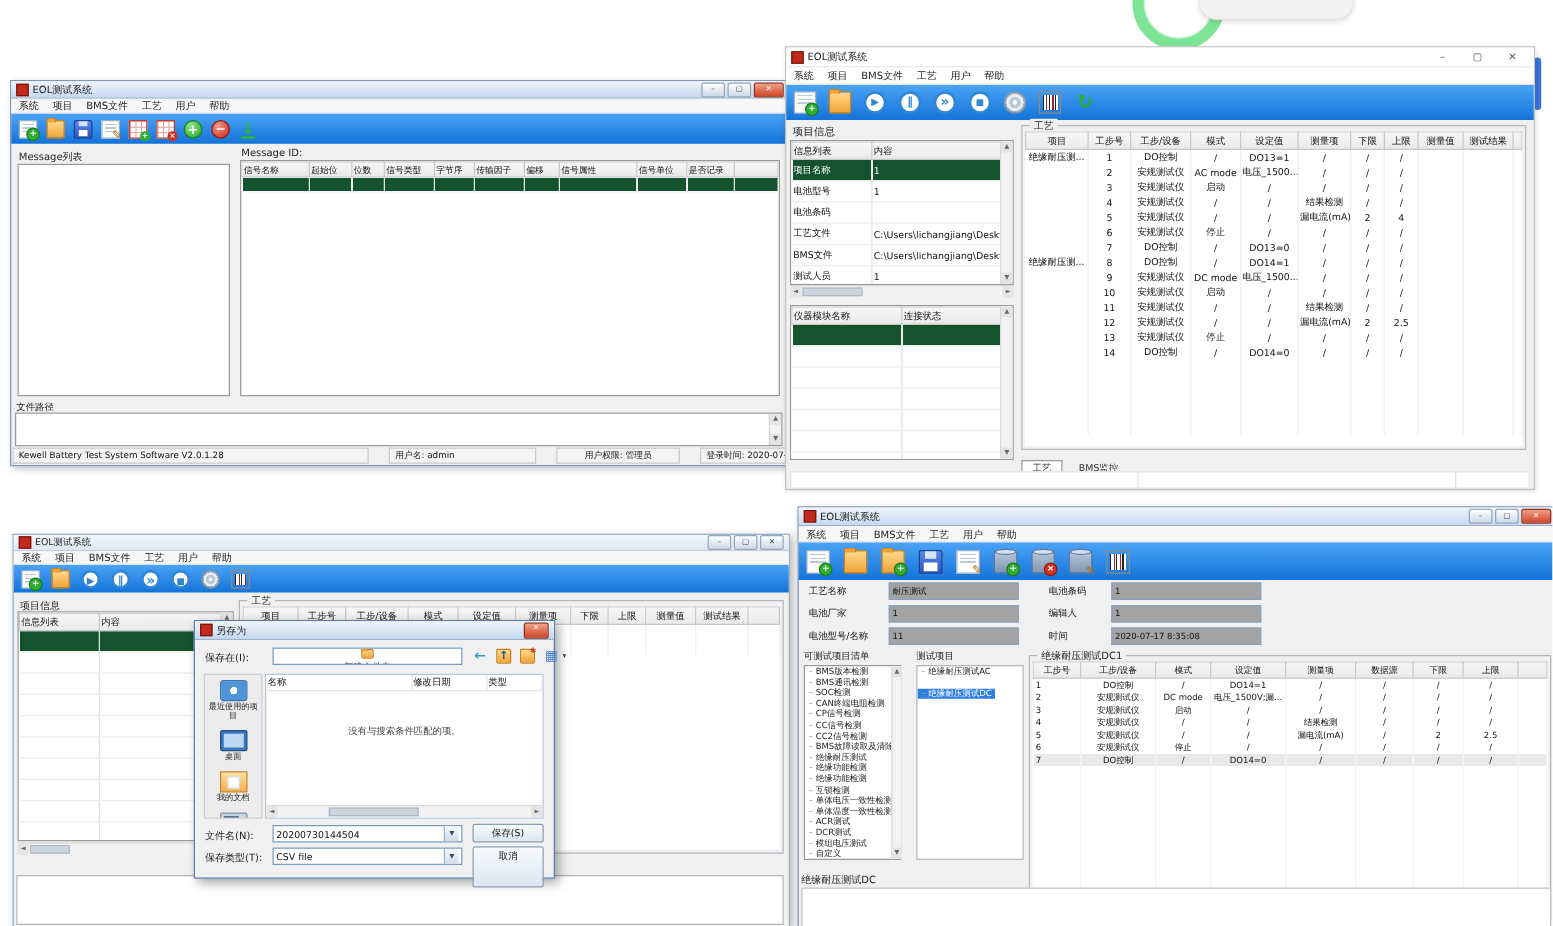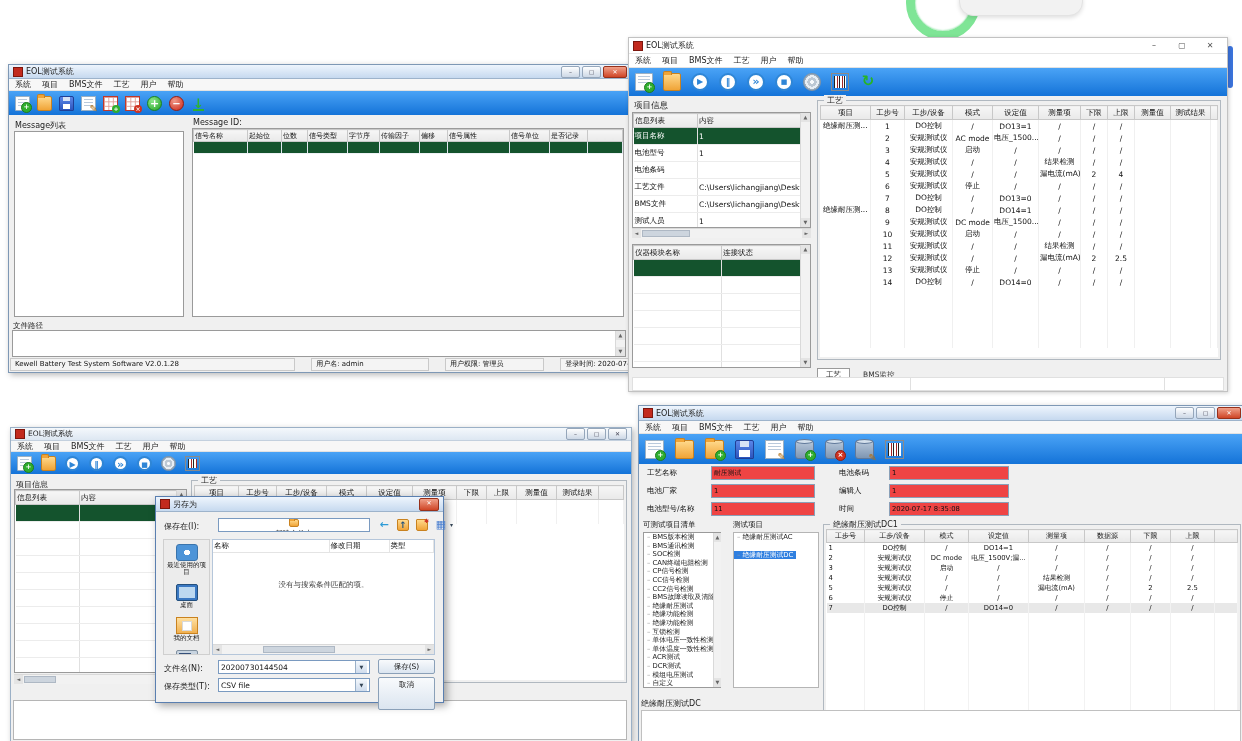--- a/index.html
+++ b/index.html
@@ -146,21 +146,21 @@
   .pi-computer{background:#c8d4e0;border:1px solid #8090a0;border-radius:2px;}
   .pi-computer::before{content:"";position:absolute;left:2px;top:2px;right:6px;bottom:4px;background:#35507a;}
 
   
   .listpane{position:absolute;background:#fff;border:1px solid #9a9a9a;overflow:hidden;box-sizing:border-box;}
   .tree-item{font-size:6.8px;line-height:8.6px;white-space:nowrap;color:#222;padding-left:3px;}
   .tree-item::before{content:"– ";color:#9a9a9a;}
   .tree-item.sel{background:#2f7fe0;color:#fff;display:inline-block;padding-right:3px;}
   .frow{display:flex;align-items:center;height:18px;gap:4px;}
   .flabel{width:var(--lw,48px);font-size:7.5px;flex:none;white-space:nowrap;}
-  .finput{border:1px solid #8aa0b8;background:#ef4444;height:12px;font-size:6.8px;line-height:12px;padding:0 2px;flex:1;
+  .finput{border:1px solid #8aa0b8;background:#a3a3a3;height:12px;font-size:6.8px;line-height:12px;padding:0 2px;flex:1;
           overflow:hidden;white-space:nowrap;}
 
   
   .ring{position:absolute;border-radius:50%;border:9px solid #7fe596;box-shadow:inset 0 0 2px #4ed072;}
   .pill{position:absolute;background:#f2f2f2;border:1px solid #e3e3e3;border-radius:14px;box-shadow:0 2px 4px rgba(0,0,0,.12);}
   .frag-blue{position:absolute;background:#3c74dd;border-radius:3px;}
   .frag-green{position:absolute;background:linear-gradient(#3fe070,#8df0ab);border-radius:3px;}
 </style>
 </head>
 <body>
@@ -255,21 +255,21 @@
     </div>
 
     <div class="plabel" style="left:4px;top:256px;font-size:7.5px;">文件路径</div>
     <div class="tbox" style="left:3px;top:265px;width:614px;height:27px;">
       <div class="vscroll" style="right:0;top:0;bottom:0;"></div>
     </div>
 
     <div class="statusbar">
       <span class="scell" style="width:46%;">Kewell Battery Test System Software V2.0.1.28</span>
       <span class="scell" style="width:19%;">用户名:  admin</span>
-      <span class="scell" style="width:16%;">用户权限:  管理员</span>
+      <span class="scell" style="width:16%;text-align:center;">用户权限:  管理员</span>
       <span class="scell" style="flex:1;">登录时间:  2020-07-28 13:57:39</span>
     </div>
   </div>
 
   <div class="win flat" style="left:628px;top:37px;width:598px;height:353px;">
     <div class="titlebar tbar-flat" style="height:16px;">
       <span class="appicon"></span>
       <span class="wtitle">EOL测试系统</span>
       <span class="wctrl">
         <span class="wbtn flatbtn b-min"></span>

